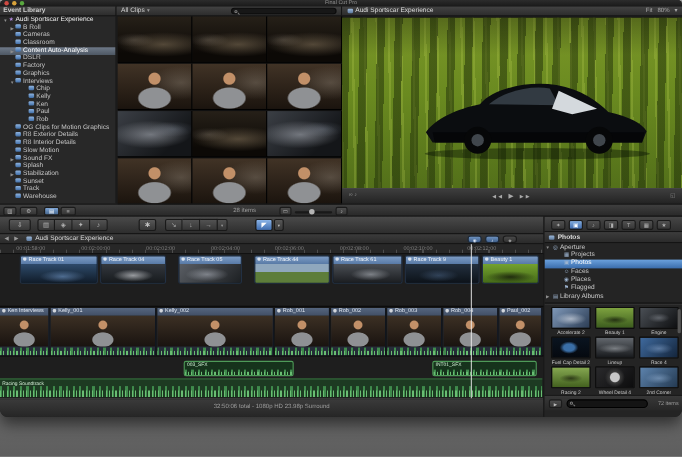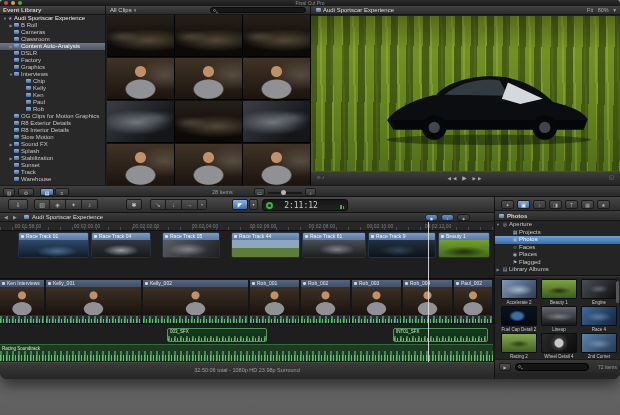--- a/index.html
+++ b/index.html
@@ -348,28 +348,20 @@
     </span>
     <span class="tb-btn" style="left:126px;width:16px">✱</span>
     <span class="tb-group" style="left:150px">
       <span class="tb-g">↘</span>
       <span class="tb-g">↓</span>
       <span class="tb-g">→</span>
       <span class="tb-g dd">▾</span>
     </span>
     <span class="tb-btn tool-active" style="left:232px;width:16px">◤</span>
     <span class="tb-btn" style="left:249px;width:9px;font-size:4px">▾</span>
-    <span class="dashboard">
-      <span class="task-ring"></span>
-      <span class="tc">2:11:12</span>
-      <span class="meters">
-          <i></i>
-          <i></i>
-        </span>
-    </span>
   </div>
 
   <div class="tl-header">
     <span class="tl-nav" style="left:4px">◀</span>
     <span class="tl-nav" style="left:13px">▶</span>
     <span class="tl-proj-icon"></span>
     <span class="tl-proj">Audi Sportscar Experience</span>
     <span class="tl-toggle" style="right:56px">◉</span>
     <span class="tl-toggle" style="right:40px">♪</span>
     <span class="tl-toggle off" style="right:24px">◆</span>

